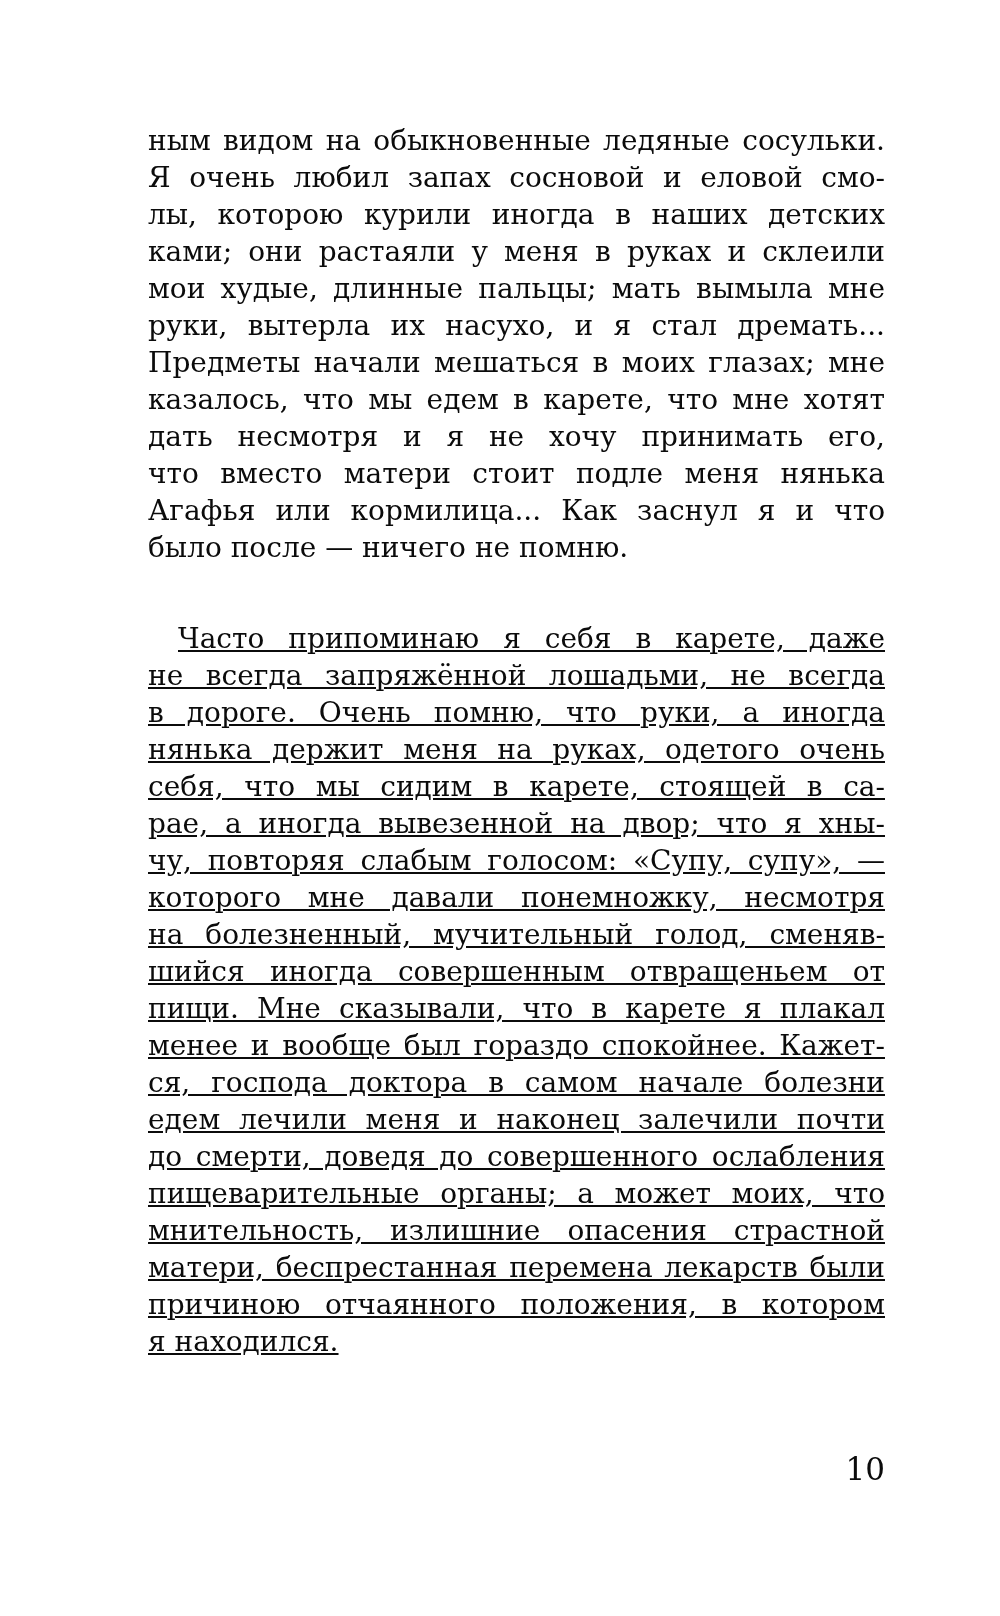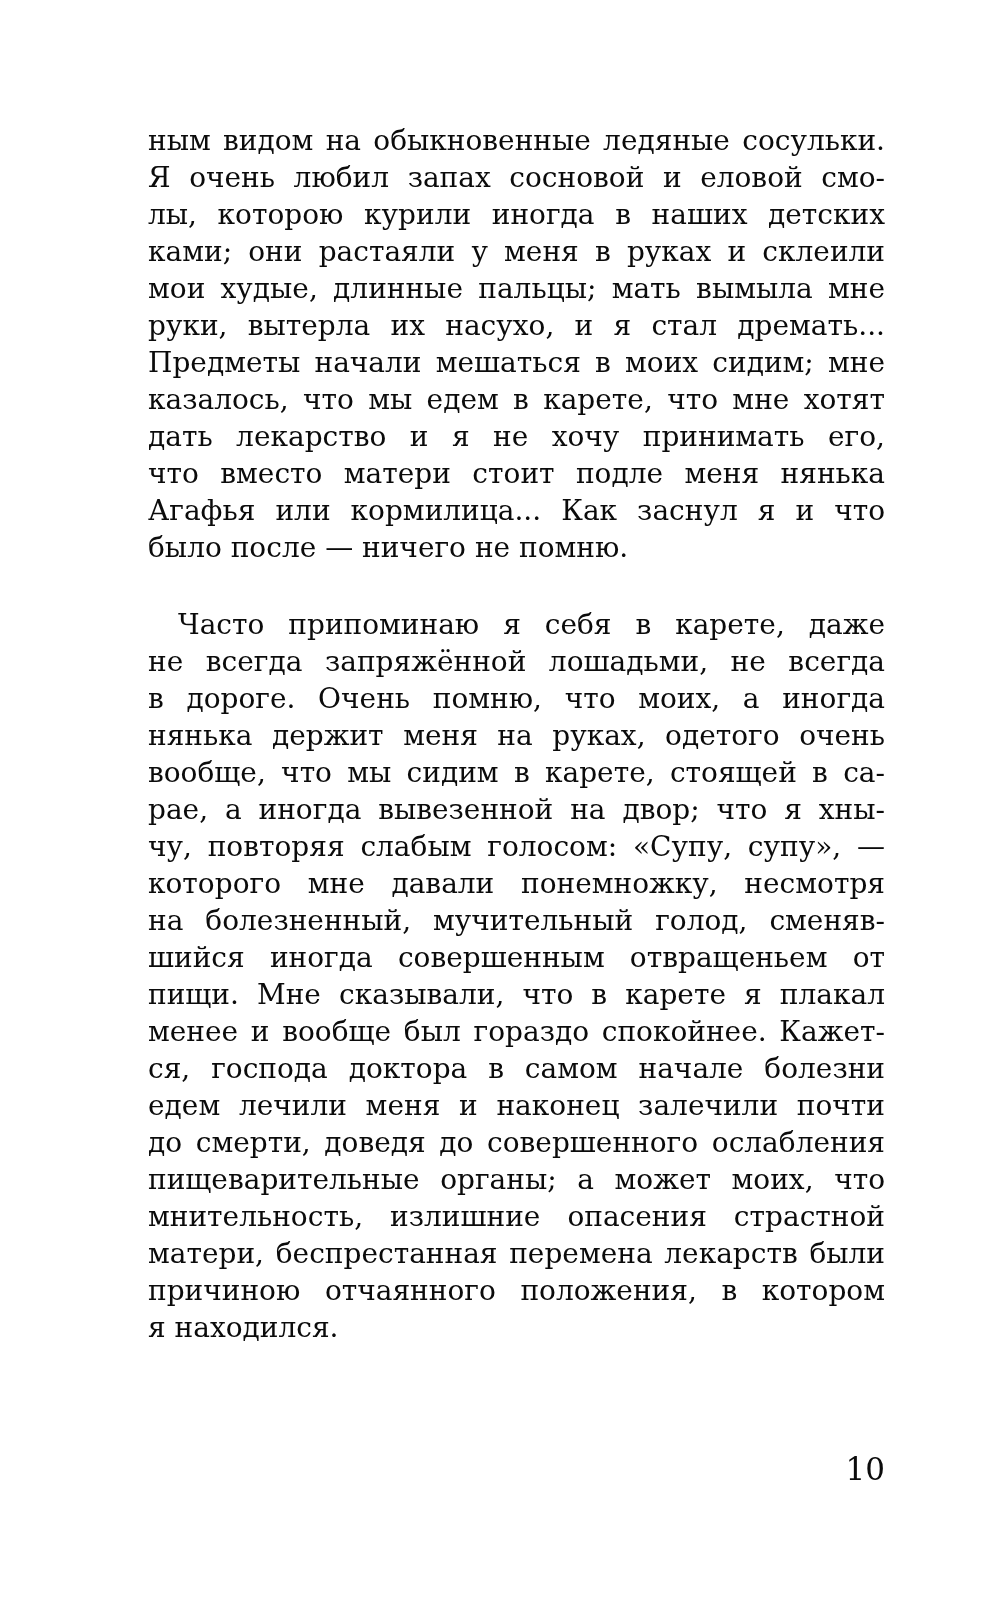--- a/index.html
+++ b/index.html
@@ -16,21 +16,22 @@
     color: #0b0b0b;
     overflow: hidden;
   }
   .text-block {
     position: absolute;
     left: 148px;
     top: 122px;
     width: 737px;
   }
   .paragraph + .paragraph {
-    margin-top: 40px;
+    margin-top: 54px;
+    text-decoration: underline;
   }
   .line {
     font-size: 28px;
     line-height: 37px;
     text-align: justify;
     text-align-last: justify;
     white-space: normal;
     overflow: visible;
   }
   .line.last {
@@ -56,33 +57,33 @@
 
 <div class="page">
   <div class="text-block" id="text-block">
       <div class="paragraph">
         <div class="line">ным видом на обыкновенные ледяные сосульки.</div>
         <div class="line">Я очень любил запах сосновой и еловой смо-</div>
         <div class="line">лы, которою курили иногда в наших детских</div>
         <div class="line">ками; они растаяли у меня в руках и склеили</div>
         <div class="line">мои худые, длинные пальцы; мать вымыла мне</div>
         <div class="line">руки, вытерла их насухо, и я стал дремать...</div>
-        <div class="line">Предметы начали мешаться в моих сидим; мне</div>
+        <div class="line">Предметы начали мешаться в моих глазах; мне</div>
         <div class="line">казалось, что мы едем в карете, что мне хотят</div>
-        <div class="line">дать лекарство и я не хочу принимать его,</div>
+        <div class="line">дать несмотря и я не хочу принимать его,</div>
         <div class="line">что вместо матери стоит подле меня нянька</div>
         <div class="line">Агафья или кормилица... Как заснул я и что</div>
         <div class="line last">было после — ничего не помню.</div>
       </div>
       <div class="paragraph">
         <div class="line indent">Часто припоминаю я себя в карете, даже</div>
         <div class="line">не всегда запряжённой лошадьми, не всегда</div>
-        <div class="line">в дороге. Очень помню, что моих, а иногда</div>
+        <div class="line">в дороге. Очень помню, что руки, а иногда</div>
         <div class="line">нянька держит меня на руках, одетого очень</div>
-        <div class="line">вообще, что мы сидим в карете, стоящей в са-</div>
+        <div class="line">себя, что мы сидим в карете, стоящей в са-</div>
         <div class="line">рае, а иногда вывезенной на двор; что я хны-</div>
         <div class="line">чу, повторяя слабым голосом: «Супу, супу», —</div>
         <div class="line">которого мне давали понемножку, несмотря</div>
         <div class="line">на болезненный, мучительный голод, сменяв-</div>
         <div class="line">шийся иногда совершенным отвращеньем от</div>
         <div class="line">пищи. Мне сказывали, что в карете я плакал</div>
         <div class="line">менее и вообще был гораздо спокойнее. Кажет-</div>
         <div class="line">ся, господа доктора в самом начале болезни</div>
         <div class="line">едем лечили меня и наконец залечили почти</div>
         <div class="line">до смерти, доведя до совершенного ослабления</div>

